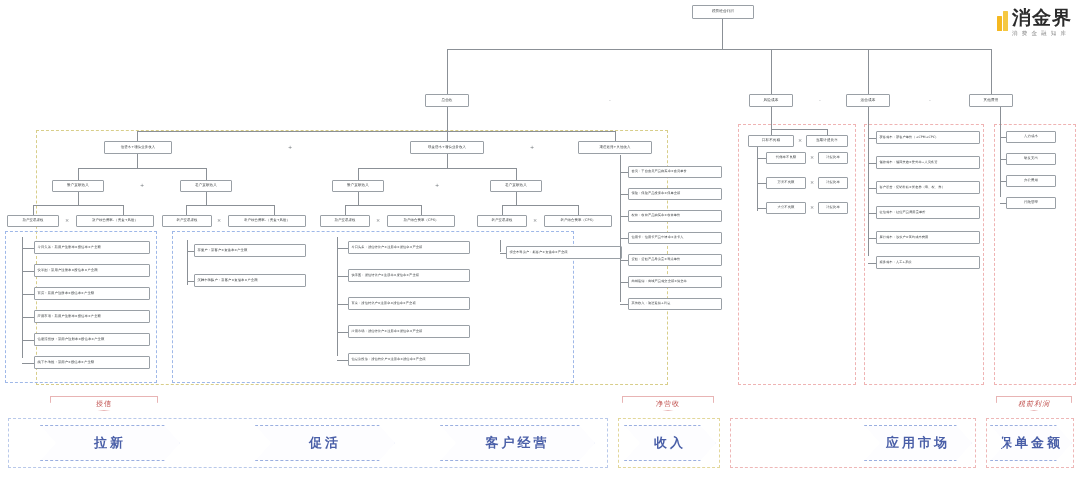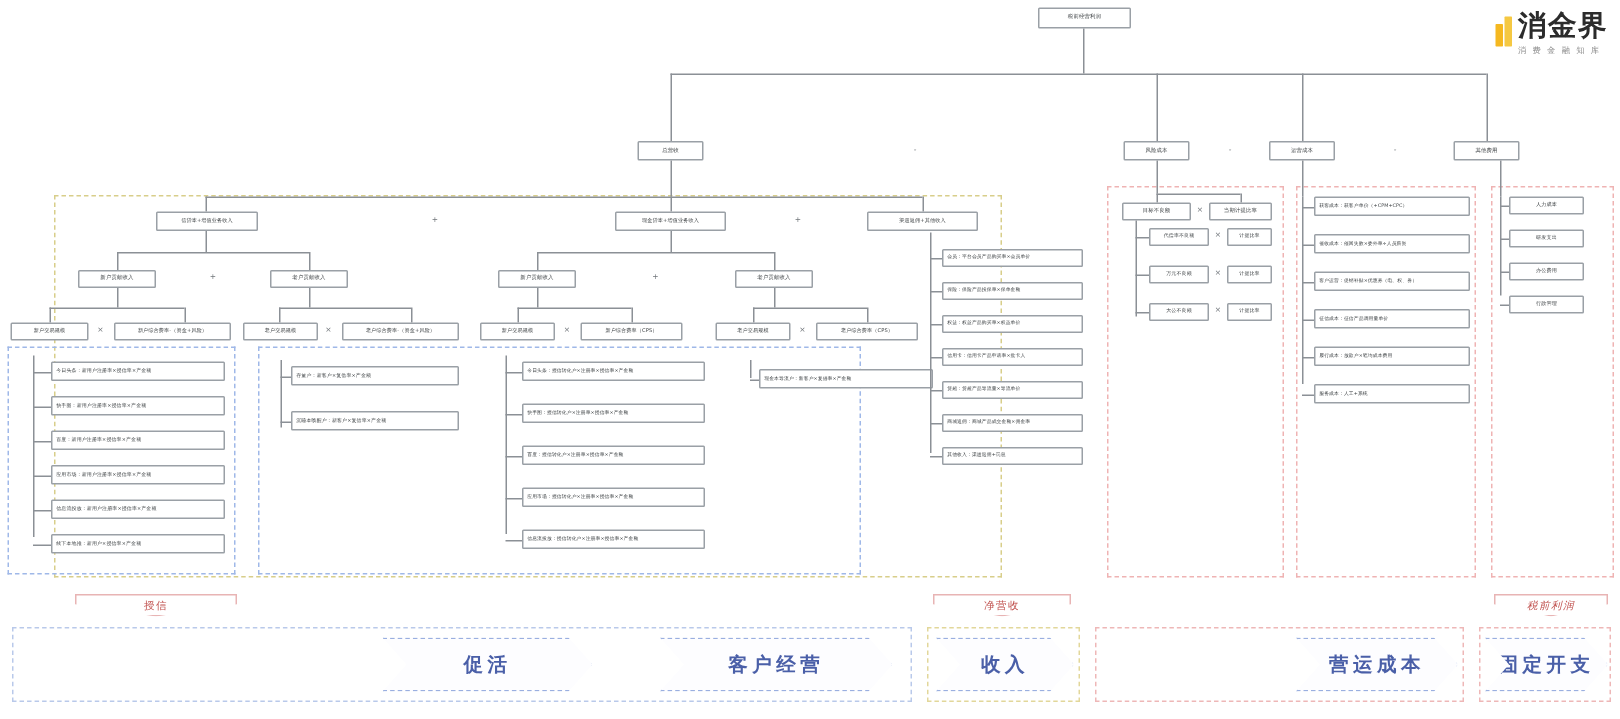--- a/index.html
+++ b/index.html
@@ -325,19 +325,20 @@
 
   <div class="callout" style="left:50px; top:396px; width:108px;">授信</div>
   <div class="callout" style="left:622px; top:396px; width:92px;">净营收</div>
   <div class="callout" style="left:996px; top:396px; width:76px;font-style:italic;">税前利润</div>
 
   <div class="banner blue" style="left:8px; top:418px; width:600px;"></div>
   <div class="banner yellow" style="left:618px; top:418px; width:102px;"></div>
   <div class="banner pink" style="left:730px; top:418px; width:246px;"></div>
   <div class="banner pink" style="left:986px; top:418px; width:88px;"></div>
 
+  <div class="chev" style="left:40px; top:425px; width:140px;">拉新</div>
   <div class="chev" style="left:440px; top:425px; width:155px;">客户经营</div>
   <div class="chev" style="left:255px; top:425px; width:140px;">促活</div>
   <div class="chev" style="left:624px; top:425px; width:92px;">收入</div>
-  <div class="chev" style="left:864px; top:425px; width:108px;">营运成本</div>
-  <div class="chev" style="left:990px; top:425px; width:82px;">固定开支</div>
+  <div class="chev" style="left:864px; top:425px; width:108px;">应用市场</div>
+  <div class="chev" style="left:990px; top:425px; width:82px;">保单金额</div>
 
 </div>
 
 </body></html>

